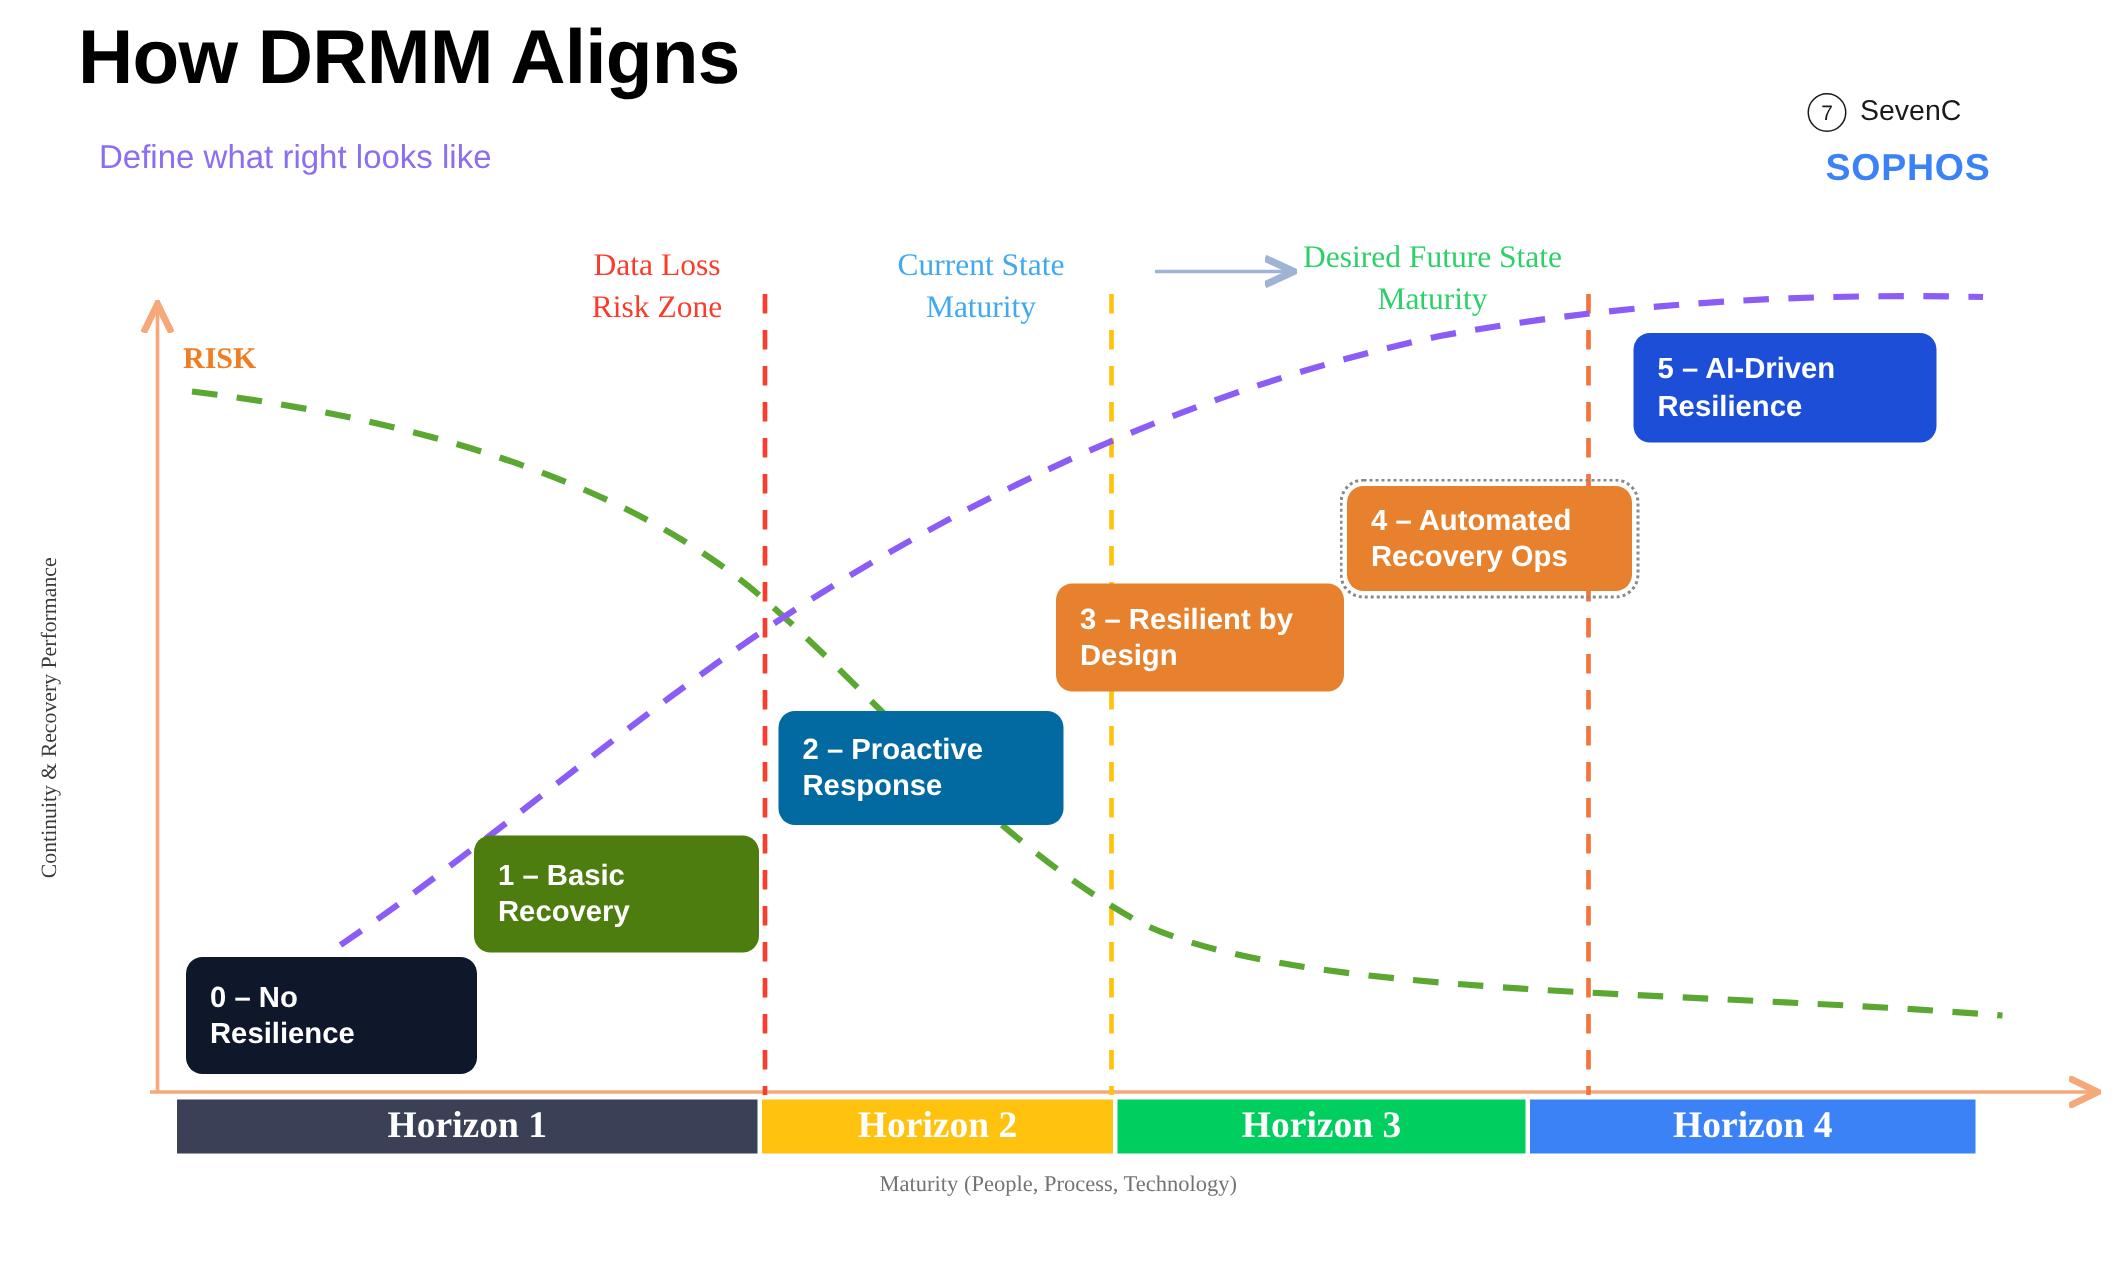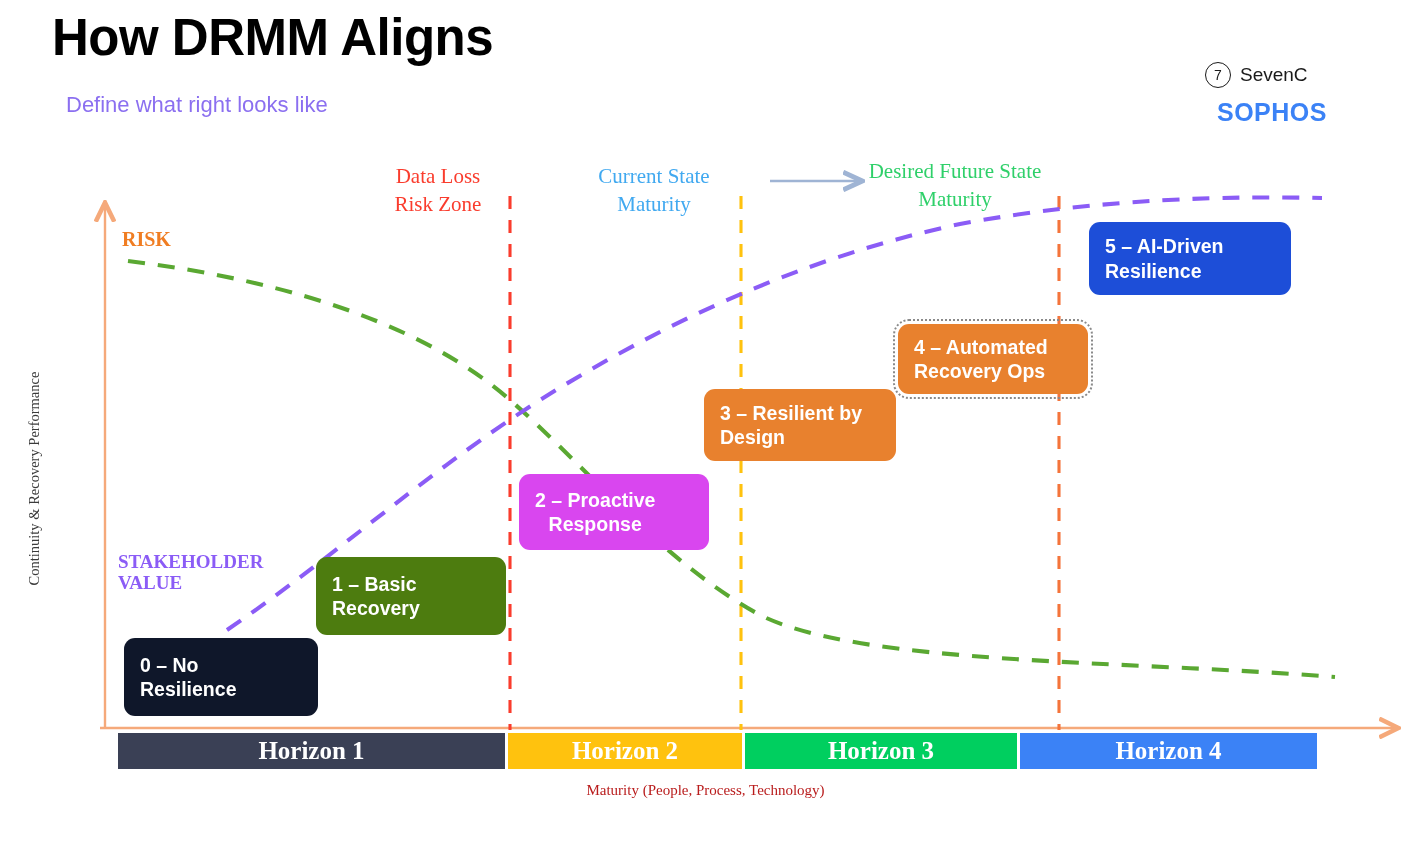--- a/index.html
+++ b/index.html
@@ -54,21 +54,21 @@
     position: absolute; left: -136px; top: 470px;
     width: 340px; text-align: center;
     transform: rotate(-90deg);
     font-family: "Liberation Serif", serif;
     font-size: 14.5px; color: #3b3b3b; white-space: nowrap;
   }
   #xlabel {
     position: absolute; left: 0; top: 782px; width: 1411px;
     text-align: center;
     font-family: "Liberation Serif", serif;
-    font-size: 15px; color: #b91c1c;
+    font-size: 15px; color: #737373;
   }
 
   
   .curve-tag {
     position: absolute;
     font-family: "Liberation Serif", serif;
     font-weight: bold; line-height: 1.12;
     white-space: pre-line;
   }
   #tag-risk { left: 122px; top: 228px; font-size: 20px; color: #f07d22; }
@@ -158,36 +158,34 @@
                C860,665 1120,660 1335,677" fill="none" stroke="#5aa832" stroke-width="4.1" stroke-dasharray="17,13" stroke-linecap="butt"></path>
 
       <path d="M227,630 C330,560 430,470 540,400 C660,325 800,258 960,224
                C1100,198 1230,196 1322,198" fill="none" stroke="#8b5cf6" stroke-width="4.1" stroke-dasharray="17,13" stroke-linecap="butt"></path>
     </svg>
 
     <div id="ylabel">Continuity &amp; Recovery Performance</div>
     <div id="xlabel">Maturity (People, Process, Technology)</div>
 
     <div class="curve-tag" id="tag-risk">RISK</div>
-    <div class="curve-tag" id="tag-stake">STAKEHOLDER
-VALUE</div>
 
     <div class="zone-note" id="note-dataloss">Data Loss
 Risk Zone</div>
     <div class="zone-note" id="note-current">Current State
 Maturity</div>
     <div class="zone-note" id="note-future">Desired Future State
 Maturity</div>
   </div>
 
   <div class="level" id="lvl0" style="background: #0f172a;">0 – No
 Resilience</div>
   <div class="level" id="lvl1" style="background: #4d7c0f;">1 – Basic
 Recovery</div>
-  <div class="level" id="lvl2" style="background: #d946ef; text-align: center;">2 – Proactive
+  <div class="level" id="lvl2" style="background: #0369a1;">2 – Proactive
 Response</div>
   <div class="level" id="lvl3" style="background: rgb(232, 129, 46);">3 – Resilient by
 Design</div>
   <div class="level selected" id="lvl4" style="background: rgb(232, 129, 46);">4 – Automated
 Recovery Ops</div>
   <div class="level" id="lvl5" style="background: #1d4ed8;">5 – AI-Driven
 Resilience</div>
 
   <div id="horizons">
     <div class="horizon" style="background: rgb(58, 64, 85); width: 387px;">Horizon 1</div>

